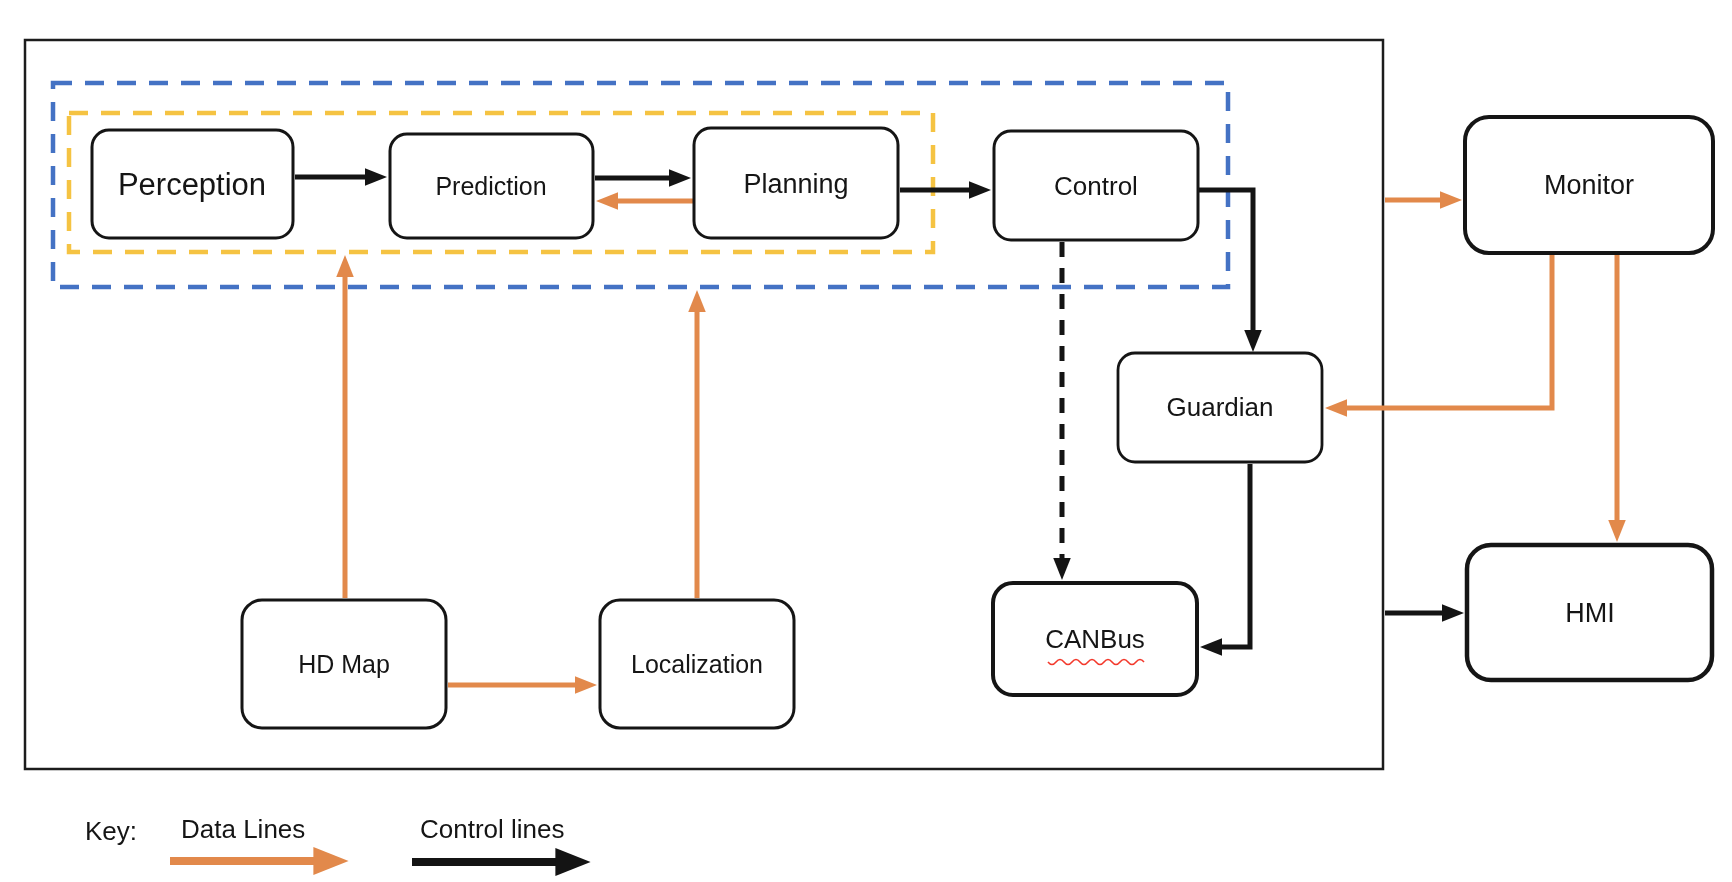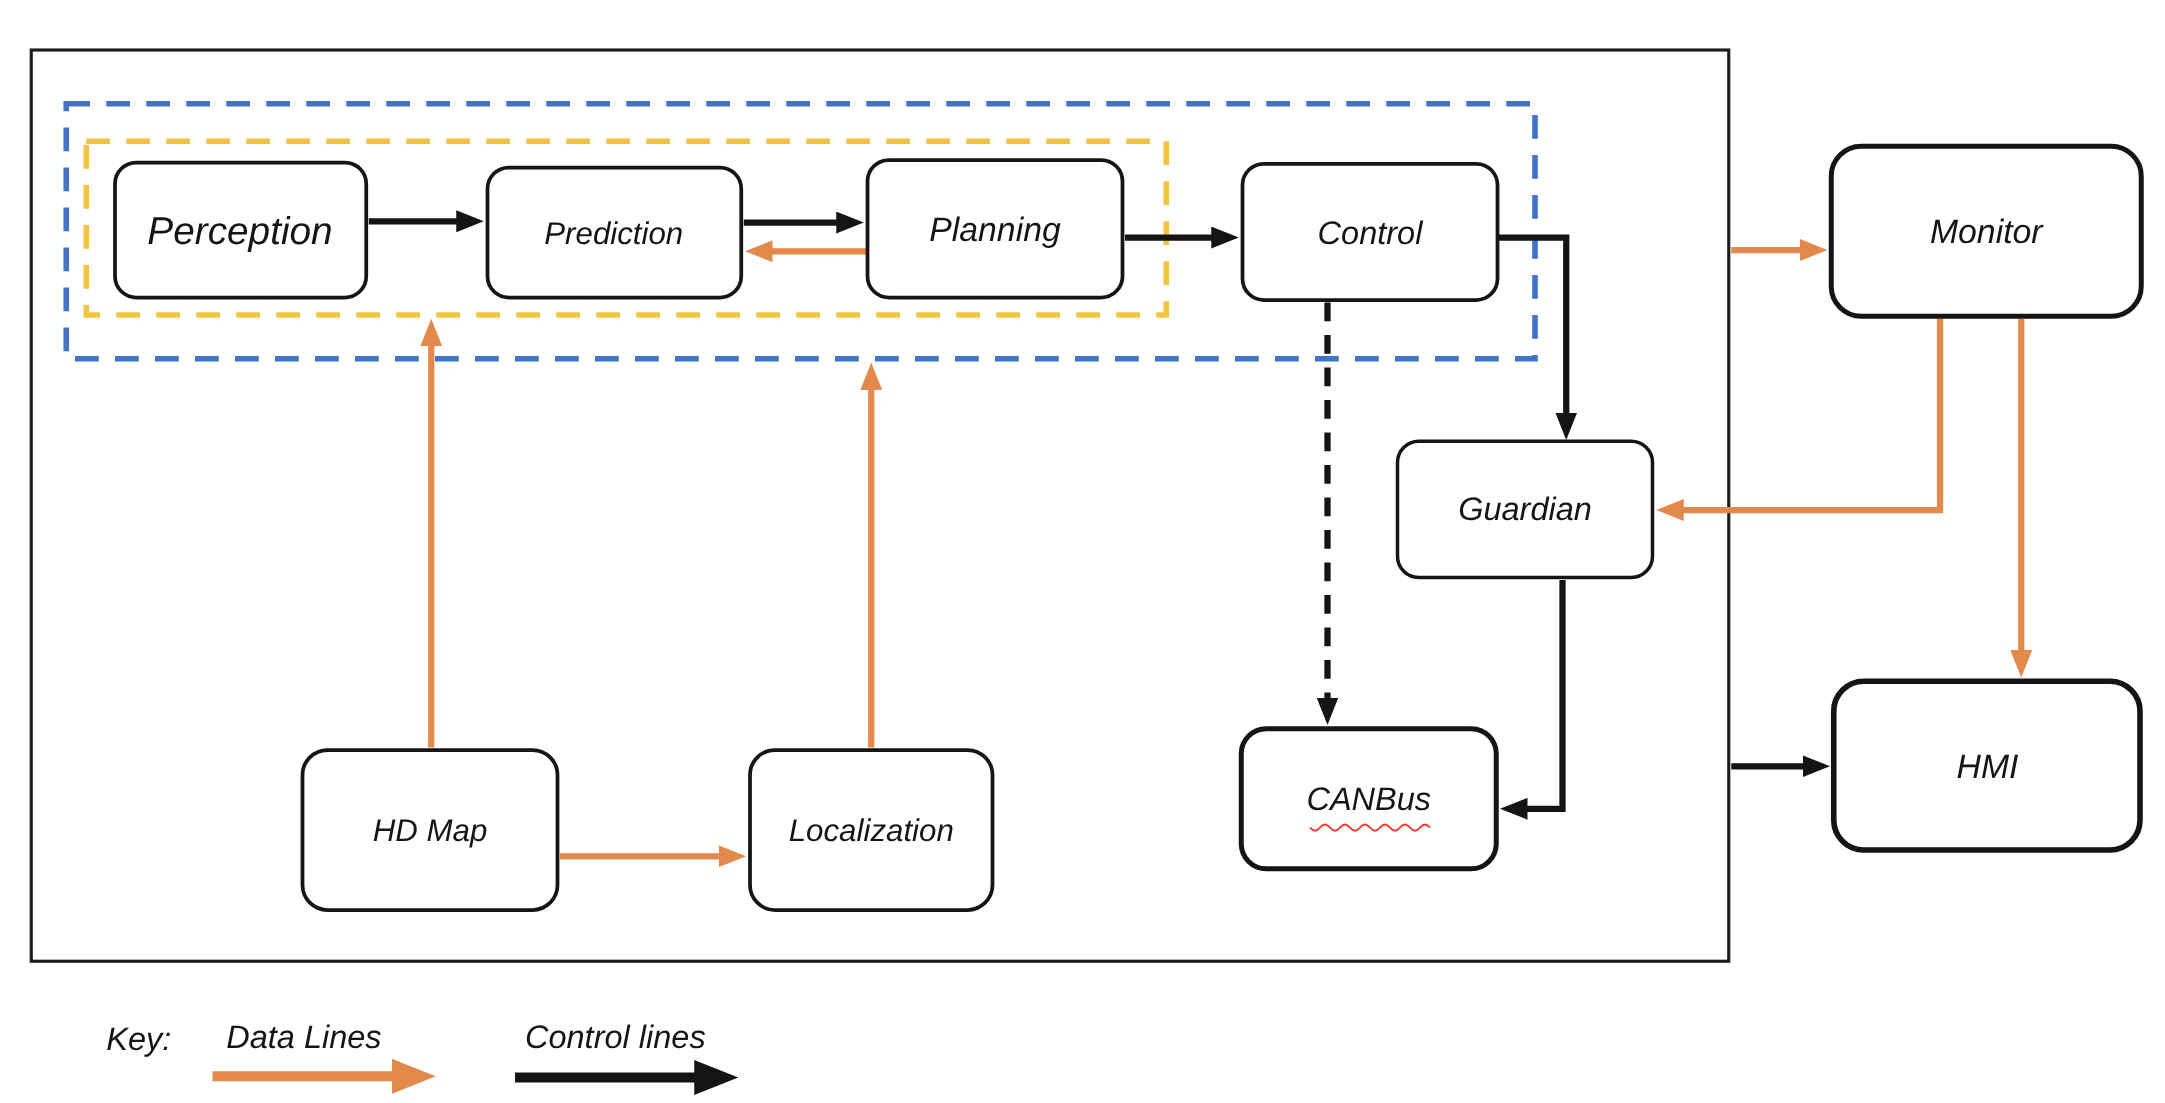--- a/index.html
+++ b/index.html
@@ -1,17 +1,17 @@
 <!DOCTYPE html>
 <html style="--data-line: #E2894B; --control-line: #141414; --pipeline-outline: #4472C4; --inner-outline: #F5C342; --spellcheck-line: #F3392C;"><head>
 <meta charset="utf-8">
 <style>
   html,body{margin:0;padding:0;background:#ffffff;}
   .stage{position:relative;width:1732px;height:882px;background:#fff;overflow:hidden;
-         font-family:"Liberation Sans", sans-serif;font-style:italic;}
+         font-family:"Liberation Sans", sans-serif;}
   svg text{font-family:"Liberation Sans", sans-serif;fill:#151515;}
   .node-box{fill:#ffffff;stroke:#151515;}
   .node-label{text-anchor:middle;}
   .frame{fill:none;stroke:#1c1c1c;stroke-width:2.5;}
   .blue-dash{fill:none;stroke:var(--pipeline-outline,#4472C4);stroke-width:4.5;stroke-dasharray:19 13;}
   .yellow-dash{fill:none;stroke:var(--inner-outline,#F5C342);stroke-width:4.5;stroke-dasharray:19 13;}
   .ctrl{stroke:var(--control-line,#111);stroke-width:5;fill:none;marker-end:url(#ah-black);}
   .ctrl-dashed{stroke:var(--control-line,#111);stroke-width:5;fill:none;stroke-dasharray:15 11;marker-end:url(#ah-black);}
   .data{stroke:var(--data-line,#E2894B);stroke-width:5;fill:none;marker-end:url(#ah-orange);}
   .key-data{stroke:var(--data-line,#E2894B);stroke-width:8;fill:none;marker-end:url(#ah-orange);}

